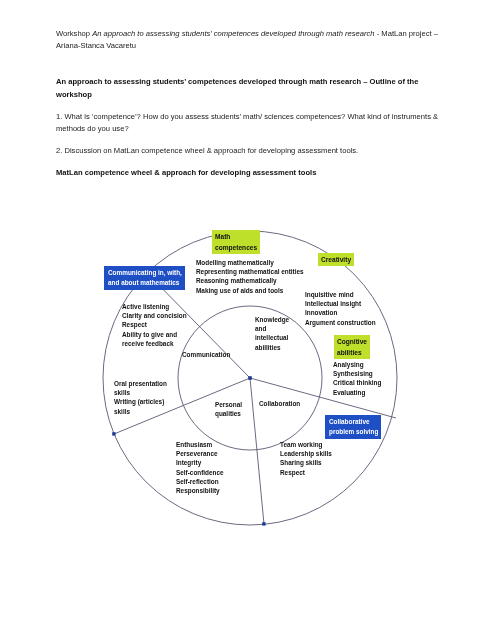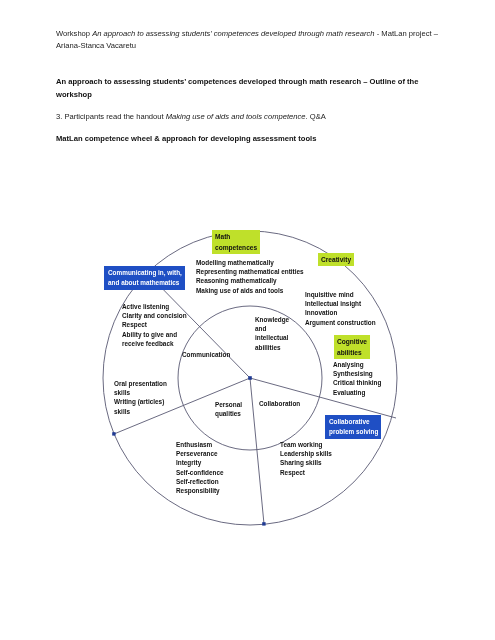--- a/index.html
+++ b/index.html
@@ -102,23 +102,24 @@
 <div class="page">
 
   <div class="doc-body">
 
     <p class="para"><span>Workshop </span><em>An approach to assessing students’ competences developed through math research</em><span> - MatLan project – Ariana-Stanca Vacaretu</span></p>
 
     <div class="gap-after-header"></div>
 
     <p class="heading">An approach to assessing students’ competences developed through math research – Outline of the workshop</p>
 
-
-
-    <p class="para"><span>3. Participants read the handout </span><em>Making use of aids and tools competence</em><span>. Q&amp;A</span></p>
+    <p class="para">1. What is ‘competence’? How do you assess students’ math/ sciences competences? What kind of instruments &amp; methods do you use?</p>
+
+    <p class="para">2. Discussion on MatLan competence wheel &amp; approach for developing assessment tools.</p>
+
 
 
     <p class="heading">MatLan competence wheel &amp; approach for developing assessment tools</p>
 
   </div>
 
   <div class="wheel-wrap">
 
     <svg class="wheel-svg" viewBox="0 0 495 330">
 

